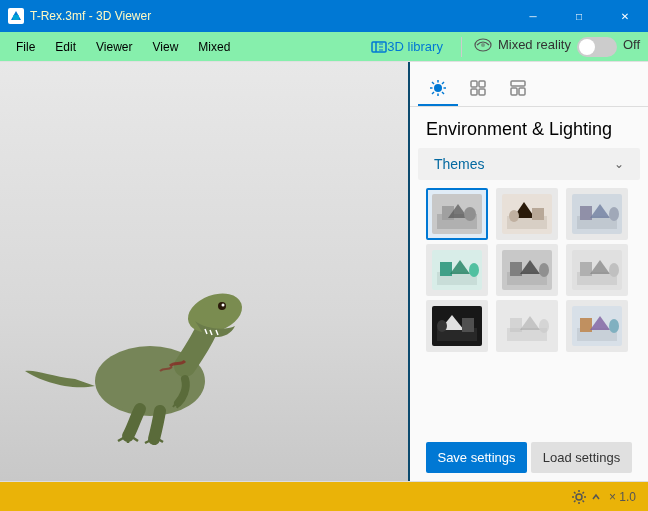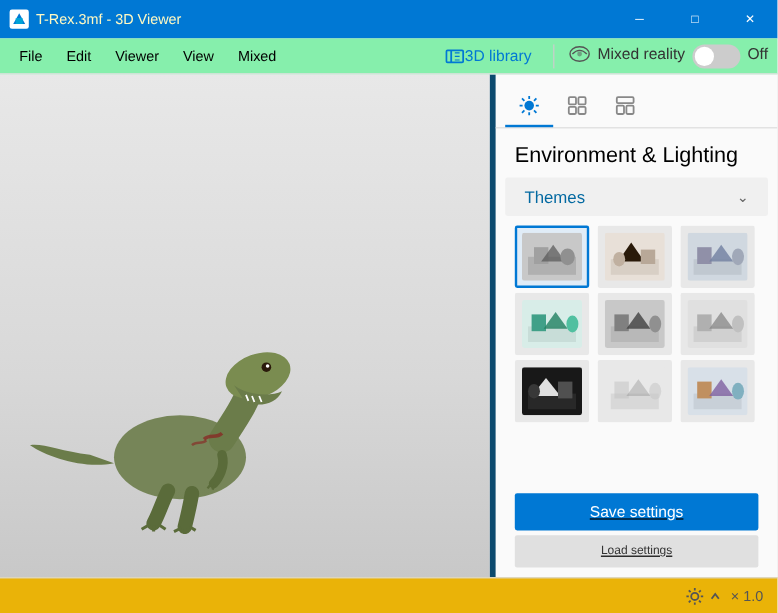--- a/index.html
+++ b/index.html
@@ -140,21 +140,21 @@
       overflow: hidden;
       display: flex;
       align-items: center;
       justify-content: center;
     }
 
     
     .right-panel {
       width: 240px;
       background: #fafafa;
-      border-left: 5px solid #0c4a6e;
+      border-left: 2px solid #0c4a6e;
       display: flex;
       flex-direction: column;
       flex-shrink: 0;
     }
 
     
     .panel-tabs {
       display: flex;
       padding: 8px 8px 0 8px;
       gap: 0;
@@ -239,41 +239,40 @@
     
     .theme-scene {
       width: 50px;
       height: 40px;
     }
 
     
     .action-buttons {
       padding: 8px 16px;
       display: flex;
-      flex-direction: column;
+      flex-direction: row;
       gap: 4px;
       margin-top: auto;
-      text-decoration: underline;
     }
     .btn-save {
       background: #0078d4;
       color: white;
       border: none;
       padding: 8px;
       font-size: 13px;
       cursor: pointer;
       border-radius: 2px;
       width: 100%;
     }
     .btn-load {
       background: #e0e0e0;
       color: #333;
       border: none;
       padding: 8px;
-      font-size: 10px;
+      font-size: 13px;
       cursor: pointer;
       border-radius: 2px;
       width: 100%;
     }
 
     
     .status-bar {
       height: 30px;
       background: #eab308;
       border-top: 1px solid #ddd;

